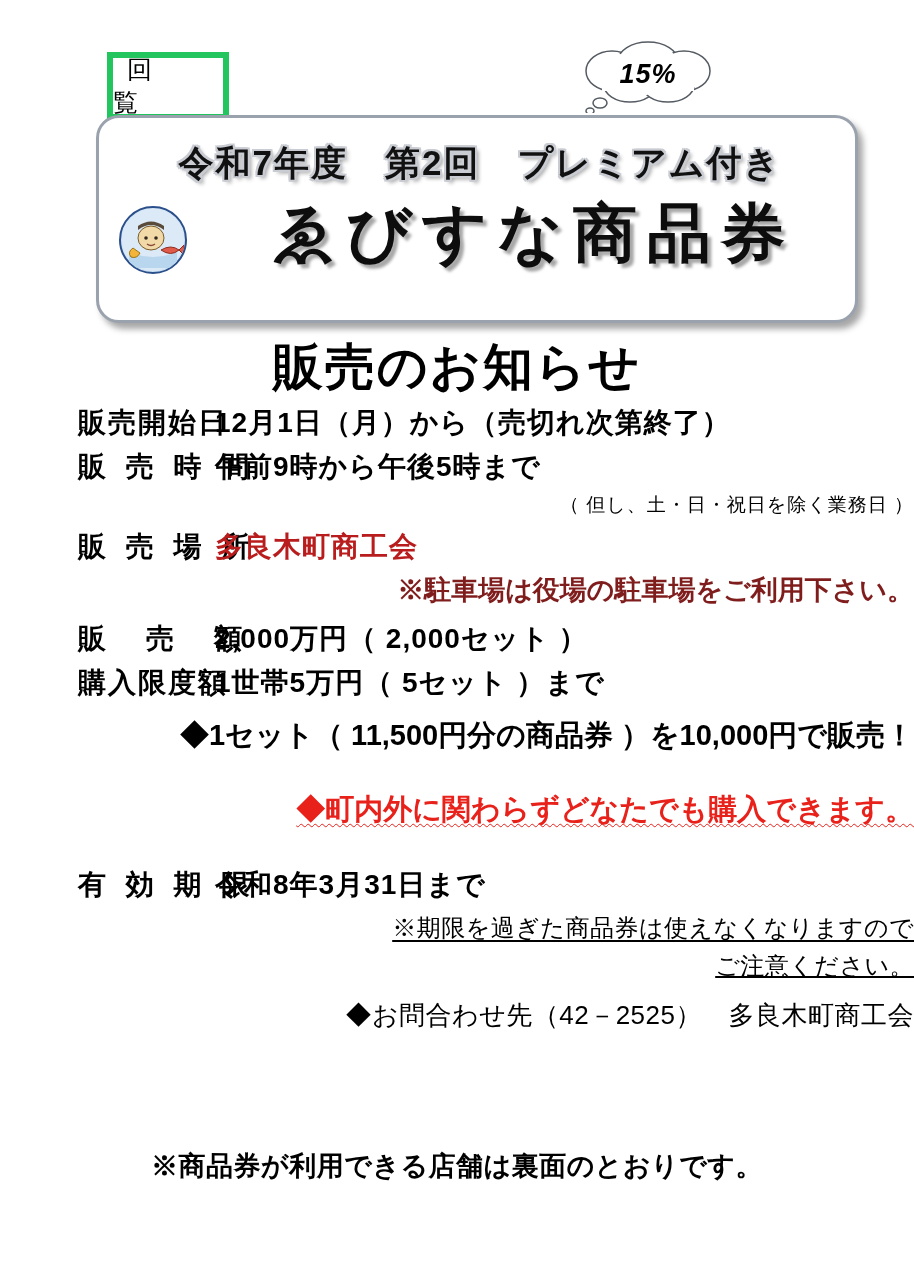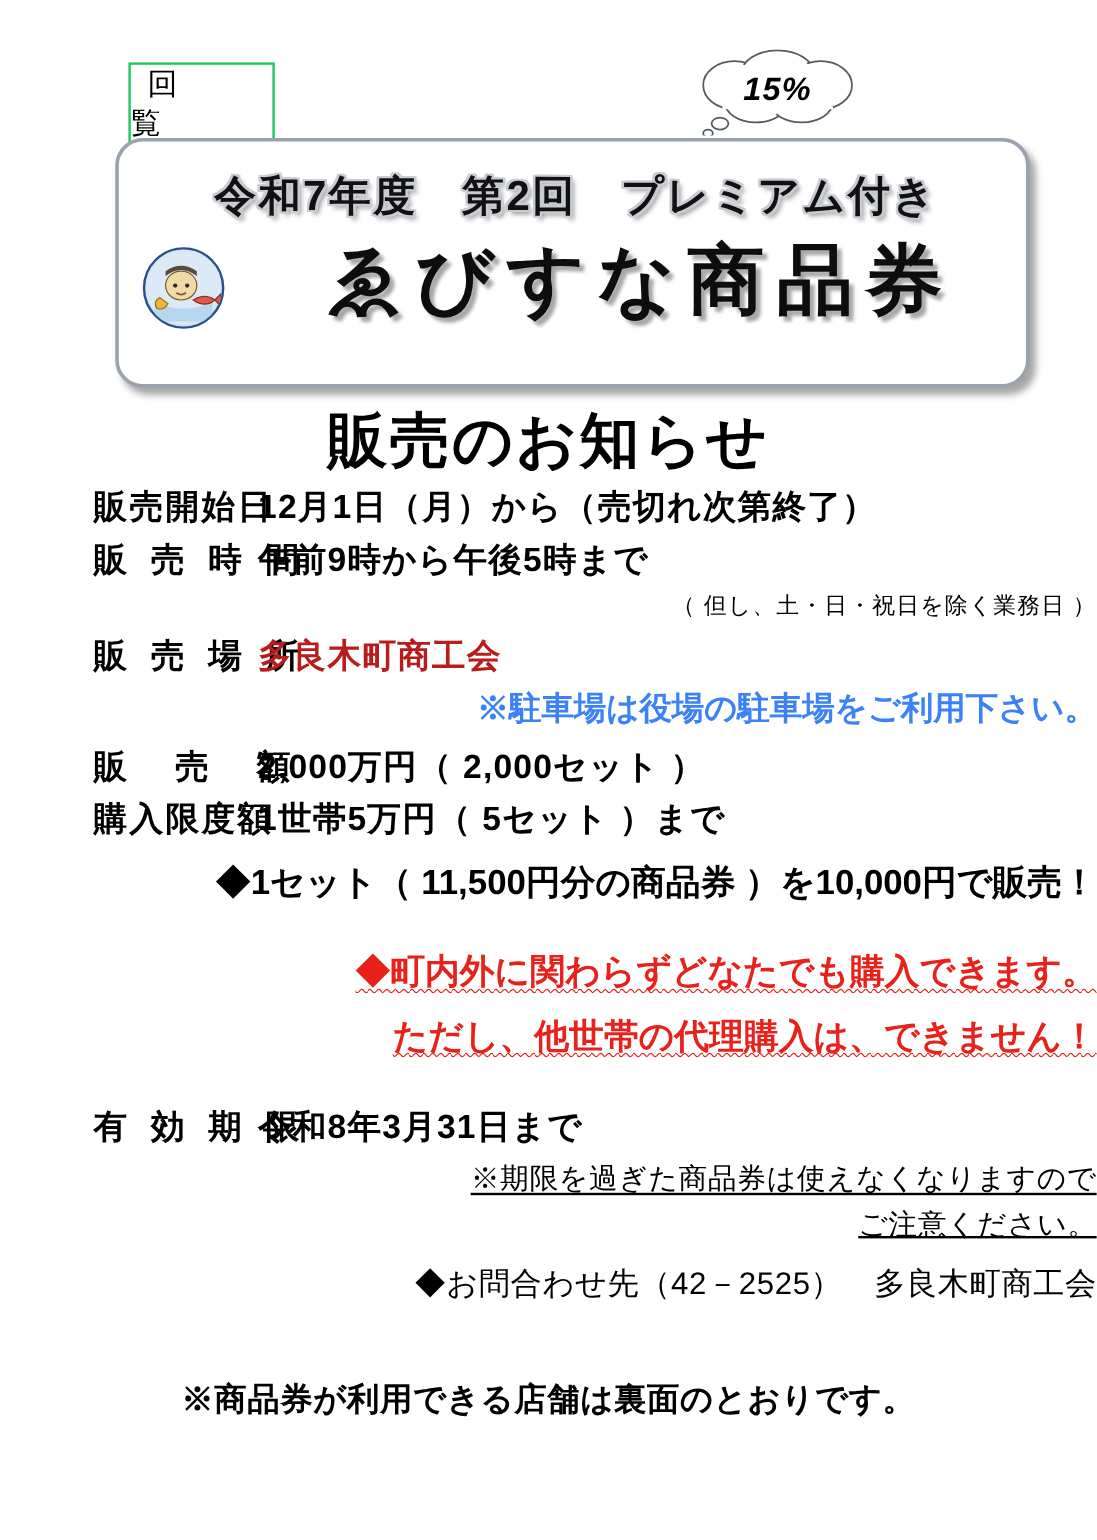--- a/index.html
+++ b/index.html
@@ -13,21 +13,21 @@
     font-family: "Liberation Sans", sans-serif;
     color: #000000;
     overflow: hidden;
   }
 
   
   .kairan-box {
     position: absolute;
     left: 107px; top: 52px;
     width: 122px; height: 68px;
-    border: 2px solid #22c55e;
+    border: 6px solid #22c55e;
     display: flex; align-items: center; justify-content: center;
     font-size: 25px;
     letter-spacing: 14px;
     text-indent: 14px;
     font-weight: 500;
   }
 
   
   .bubble {
     position: absolute;
@@ -134,21 +134,21 @@
 
   .sub-note {
     font-size: 19px;
     padding-left: 295px;
     margin-top: 2px;
     margin-bottom: 10px;
     letter-spacing: 1px;
   }
   .red-note {
     font-size: 27px;
-    color: #3b82f6;
+    color: #7f1d1d;
     font-weight: bold;
     padding-left: 283px;
     margin-top: 6px;
     margin-bottom: 12px;
     letter-spacing: 0px;
     white-space: nowrap;
   }
 
   .bullet-line {
     font-size: 29px;
@@ -297,21 +297,20 @@
   </div>
 
   <div class="row">
     <div class="label tight">購入限度額</div>
     <div class="value">1世帯5万円（ 5セット ）まで</div>
   </div>
 
   <div class="bullet-line">◆1セット（ 11,500円分の商品券 ）を10,000円で販売！</div>
 
   <div class="bullet-red">◆町内外に関わらずどなたでも購入できます。</div>
-  <div class="bullet-red2">ただし、他世帯の代理購入は、できません！</div>
 
   <div class="expiry-block">
     <div class="row">
       <div class="label">有 効 期 限</div>
       <div class="value">令和8年3月31日まで</div>
     </div>
     <div class="note-underline">
       <u>※期限を過ぎた商品券は使えなくなりますので</u>
     </div>
     <div class="note-underline2">

